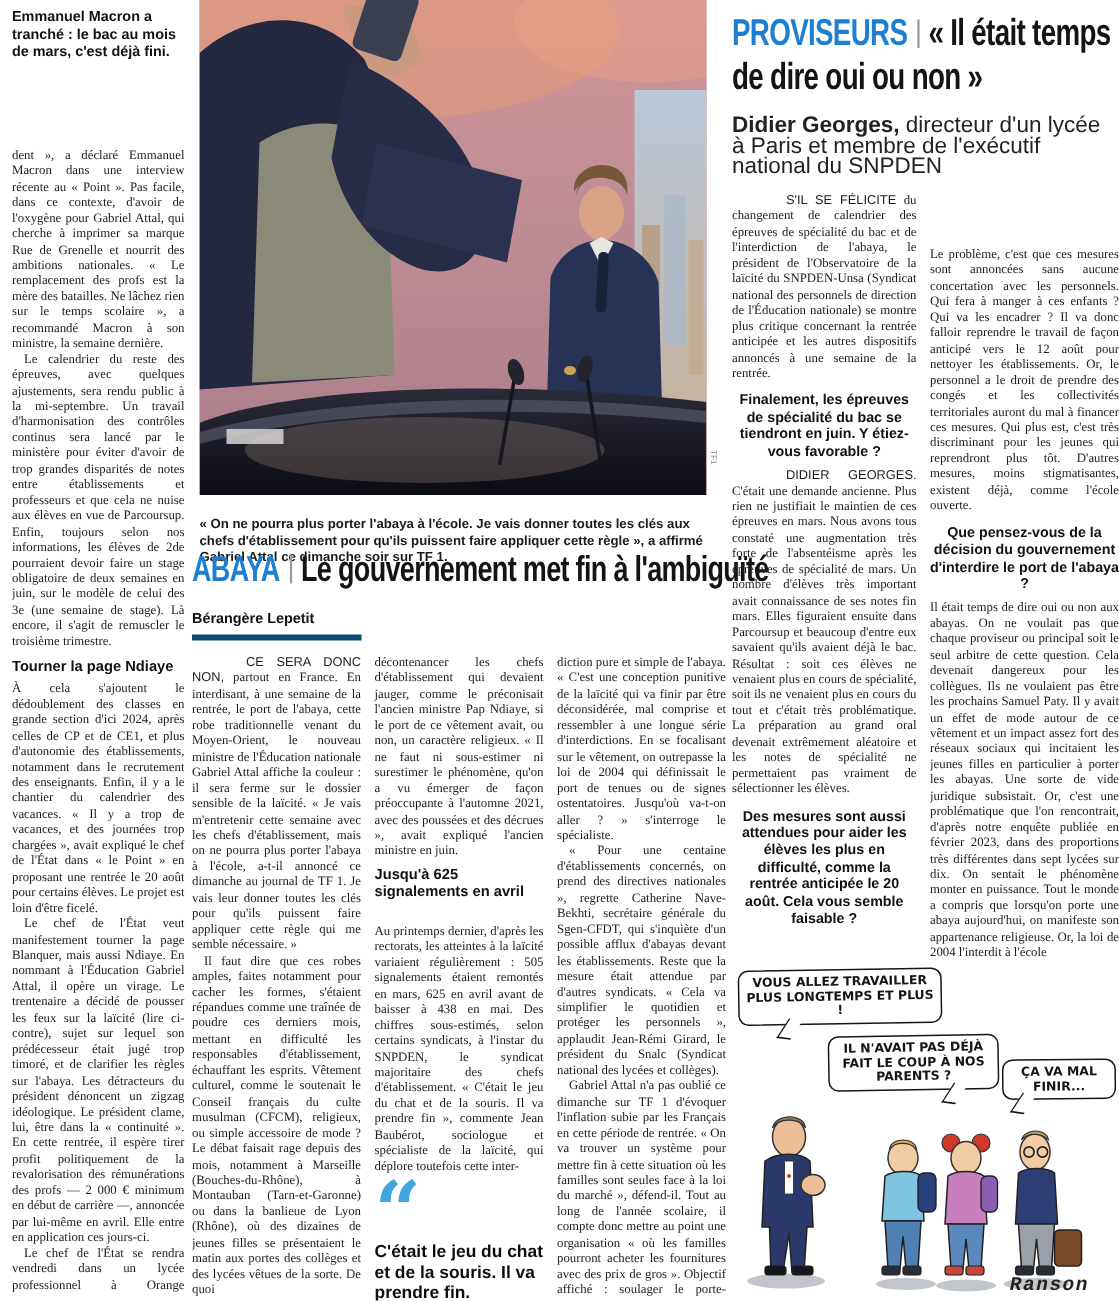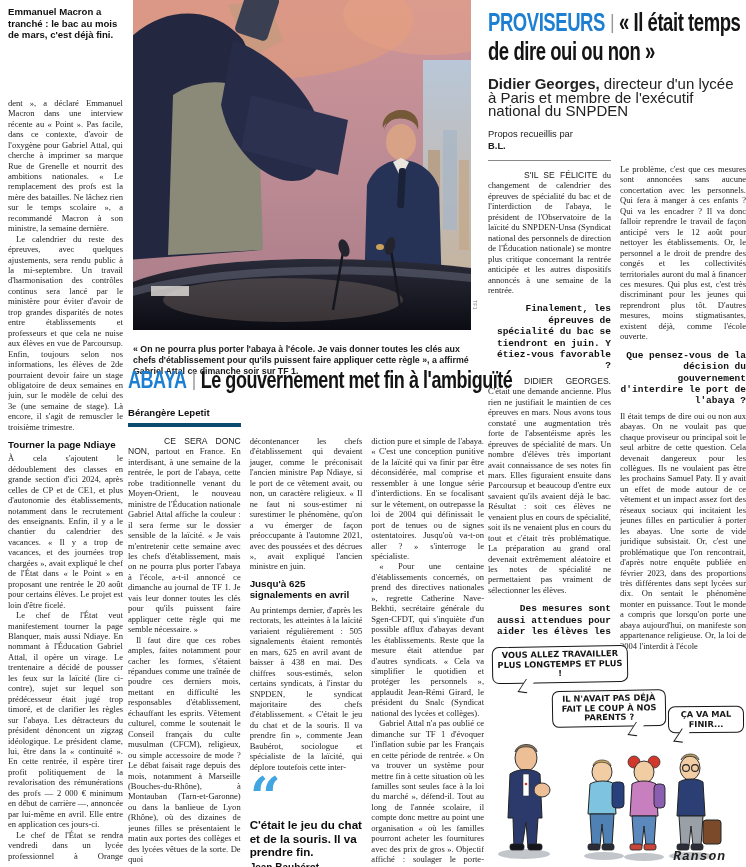--- a/index.html
+++ b/index.html
@@ -23,37 +23,37 @@
 
   
   .abaya{position:absolute;left:128px;top:366px;width:356px;}
   .headline-row{white-space:nowrap;transform:scaleX(0.75);transform-origin:left center;font-family:"Liberation Sans",sans-serif;font-weight:bold;font-size:24px;letter-spacing:-0.6px;color:#141414;}
   .kicker{color:#1d7fd2;}
   .hl-sep{display:inline-block;width:2px;height:19px;background:#9a9a9a;margin:0 8px 0 9px;vertical-align:-2px;}
   .byline{margin-top:13px;width:113px;font-family:"Liberation Sans",sans-serif;font-weight:bold;font-size:9.6px;color:#111;border-bottom:4px solid #0c4a6e;padding-bottom:5px;}
   .cols{display:flex;gap:9px;margin-top:9px;height:436px;overflow:hidden;}
   .col{width:113px;}
   .lead{font-family:"Liberation Sans",sans-serif;font-weight:normal;padding-left:36px;}
-  .subhead2{font-family:"Liberation Sans",sans-serif;font-weight:bold;font-size:9.8px;line-height:11.5px;margin:6px 0 4px 0;text-align:left;color:#111;}
+  .subhead2{font-family:"Liberation Sans",sans-serif;font-weight:bold;font-size:9.8px;line-height:11.5px;margin:6px 0 14px 0;text-align:left;color:#111;}
 
   .pullquote{margin-top:8px;text-align:left;}
   .qmark{color:#41a5e1;font-size:54px;line-height:34px;font-family:"DejaVu Serif",serif;font-weight:bold;letter-spacing:-4px;display:block;height:36px;}
   .pq-text{font-family:"Liberation Sans",sans-serif;font-weight:bold;font-size:11.6px;line-height:13.6px;color:#0d0d0d;margin:2px 0 4px 0;}
   .pq-attr{font-family:"Liberation Sans",sans-serif;font-size:10px;line-height:9.6px;color:#6f6f6f;}
   .pq-attr b{color:#111;}
 
   
   .interview-head{position:absolute;left:488px;top:8px;width:256px;}
   .iv-line{white-space:nowrap;transform:scaleX(0.74);transform-origin:left center;font-family:"Liberation Sans",sans-serif;font-weight:bold;font-size:25px;letter-spacing:-0.6px;color:#141414;line-height:29px;}
   .standfirst{margin-top:11px;font-family:"Liberation Sans",sans-serif;font-size:15px;line-height:13.5px;color:#222;}
   .iv-colA{position:absolute;left:488px;top:128px;width:123px;height:506px;overflow:hidden;}
   .iv-colB{position:absolute;left:620px;top:128px;width:126px;height:506px;overflow:hidden;margin-top:36px;}
   .iv-byline{font-family:"Liberation Sans",sans-serif;font-size:9.4px;line-height:12px;color:#222;border-bottom:1px solid #8a8a8a;padding-bottom:8px;margin-bottom:9px;}
   .iv-byline b{font-weight:bold;}
-  .question{font-family:Liberation Mono, monospace;font-weight:bold;font-size:9.5px;line-height:11.4px;text-align:right;margin:8px 0 4px 0;color:#111;}
+  .question{font-family:Liberation Sans, sans-serif;font-weight:bold;font-size:9.5px;line-height:11.4px;text-align:center;margin:8px 0 4px 0;color:#111;}
 
   
   .cartoon{position:absolute;left:486px;top:642px;width:260px;height:222px;}
   .bubble{position:absolute;background:#fff;border:1.7px solid #151515;border-radius:7px;padding:3px 4px;
     font-family:"DejaVu Sans",sans-serif;font-weight:bold;font-size:8.3px;line-height:9.6px;text-align:center;color:#151515;z-index:3;}
   .bubble .tail{position:absolute;width:9px;height:12px;background:#fff;border-left:1.7px solid #151515;border-bottom:1.7px solid #151515;bottom:-10px;transform:skewX(-28deg) rotate(8deg);}
   .b1{left:6px;top:4px;width:126px;transform:rotate(-1deg);}
   .b1 .tail{left:28px;}
   .b2{left:66px;top:48px;width:104px;transform:rotate(-1deg);}
   .b2 .tail{left:78px;}
@@ -165,24 +165,20 @@
   <div class="iv-line">
     <span class="kicker">PROVISEURS</span><span class="hl-sep"></span><span>« Il était temps</span>
   </div>
   <div class="iv-line">de dire oui ou non »</div>
   <div class="standfirst">
     <b>Didier Georges,</b><span> directeur d'un lycée à Paris et membre de l'exécutif national du SNPDEN</span>
   </div>
 </div>
 
 <div class="iv-colA">
-  <div class="iv-byline">
-    <span>Propos recueillis par</span><br>
-    <b>B.L.</b>
-  </div>
   <p class="bodytxt"><span class="lead">S'IL SE FÉLICITE</span><span> du changement de calendrier des épreuves de spécialité du bac et de l'interdiction de l'abaya, le président de l'Observatoire de la laïcité du SNPDEN-Unsa (Syndicat national des personnels de direction de l'Éducation nationale) se montre plus critique concernant la rentrée anticipée et les autres dispositifs annoncés à une semaine de la rentrée.</span></p>
   <p class="question">Finalement, les épreuves de spécialité du bac se tiendront en juin. Y étiez-vous favorable ?</p>
   <p class="bodytxt"><span class="lead">DIDIER GEORGES.</span><span> C'était une demande ancienne. Plus rien ne justifiait le maintien de ces épreuves en mars. Nous avons tous constaté une augmentation très forte de l'absentéisme après les épreuves de spécialité de mars. Un nombre d'élèves très important avait connaissance de ses notes fin mars. Elles figuraient ensuite dans Parcoursup et beaucoup d'entre eux savaient qu'ils avaient déjà le bac. Résultat : soit ces élèves ne venaient plus en cours de spécialité, soit ils ne venaient plus en cours du tout et c'était très problématique. La préparation au grand oral devenait extrêmement aléatoire et les notes de spécialité ne permettaient pas vraiment de sélectionner les élèves.</span></p>
   <p class="question">Des mesures sont aussi attendues pour aider les élèves les plus en difficulté, comme la rentrée anticipée le 20 août. Cela vous semble faisable ?</p>
 </div>
 
 <div class="iv-colB">
   <p class="bodytxt">Le problème, c'est que ces mesures sont annoncées sans aucune concertation avec les personnels. Qui fera à manger à ces enfants ? Qui va les encadrer ? Il va donc falloir reprendre le travail de façon anticipé vers le 12 août pour nettoyer les établissements. Or, le personnel a le droit de prendre des congés et les collectivités territoriales auront du mal à financer ces mesures. Qui plus est, c'est très discriminant pour les jeunes qui reprendront plus tôt. D'autres mesures, moins stigmatisantes, existent déjà, comme l'école ouverte.</p>
   <p class="question">Que pensez-vous de la décision du gouvernement d'interdire le port de l'abaya ?</p>
   <p class="bodytxt">Il était temps de dire oui ou non aux abayas. On ne voulait pas que chaque proviseur ou principal soit le seul arbitre de cette question. Cela devenait dangereux pour les collègues. Ils ne voulaient pas être les prochains Samuel Paty. Il y avait un effet de mode autour de ce vêtement et un impact assez fort des réseaux sociaux qui incitaient les jeunes filles en particulier à porter les abayas. Une sorte de vide juridique subsistait. Or, c'est une problématique que l'on rencontrait, d'après notre enquête publiée en février 2023, dans des proportions très différentes dans sept lycées sur dix. On sentait le phénomène monter en puissance. Tout le monde a compris que lorsqu'on porte une abaya aujourd'hui, on manifeste son appartenance religieuse. Or, la loi de 2004 l'interdit à l'école</p>

